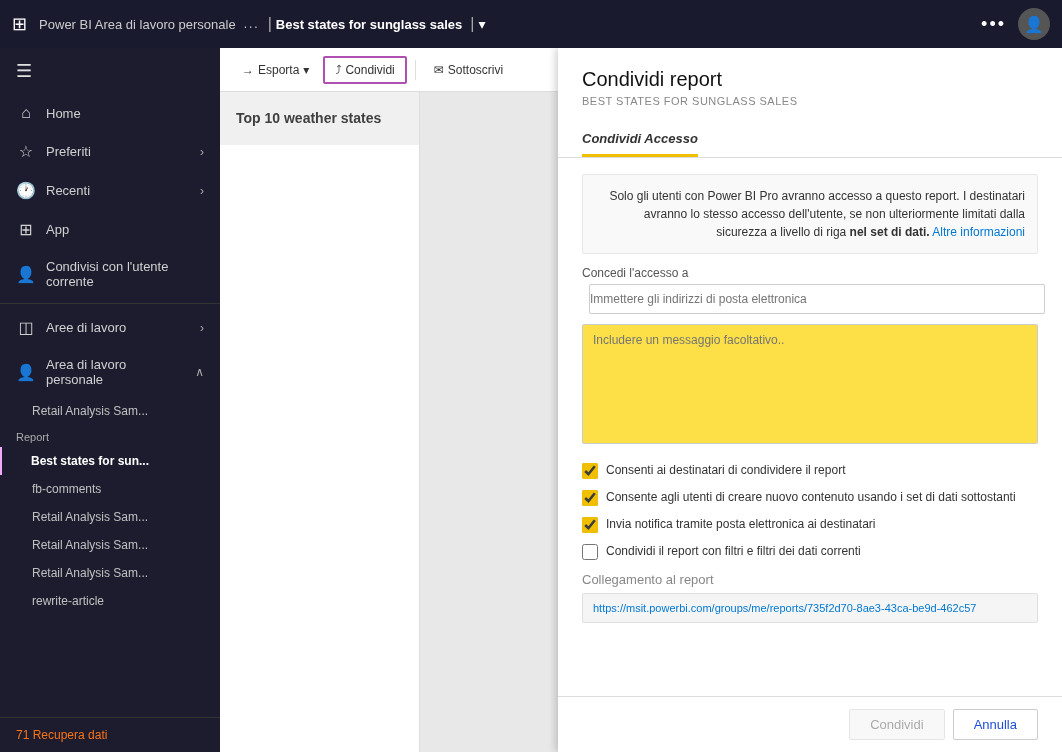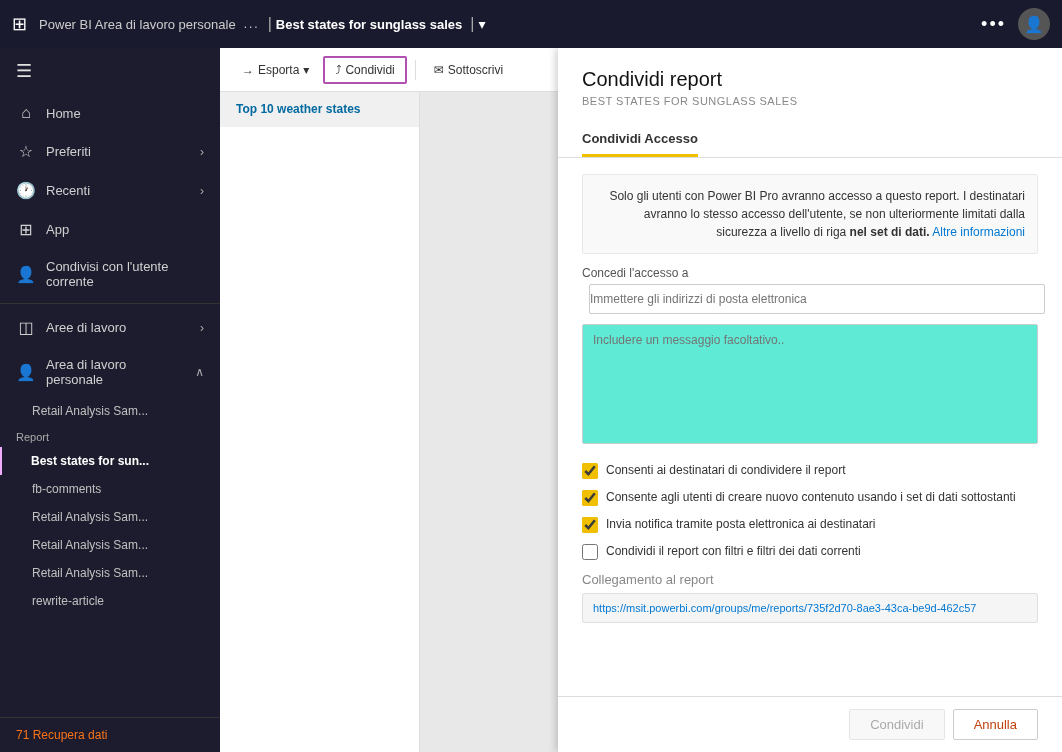--- a/index.html
+++ b/index.html
@@ -128,23 +128,23 @@
 
     
     .pages-panel {
       background: #fff;
       border-right: 1px solid #ddd;
       width: 200px;
       flex-shrink: 0;
       overflow-y: auto;
     }
     .page-item {
-      padding: 10px 16px;
-      font-size: 12px;
-      color: #0369a1;
+      padding: 18px 16px;
+      font-size: 14px;
+      color: #404040;
       cursor: pointer;
       border-bottom: 1px solid #f0f0f0;
     }
     .page-item.active { background: #f0f0f0; font-weight: 600; }
 
     
     .report-content {
       flex: 1;
       display: flex;
       overflow: hidden;
@@ -174,20 +174,21 @@
       color: #888;
       text-transform: uppercase;
       margin-top: 4px;
       letter-spacing: 0.5px;
     }
     .panel-tabs {
       display: flex;
       border-bottom: 1px solid #ddd;
       padding: 0 24px;
       margin-top: 8px;
+      font-style: italic;
     }
     .panel-tab {
       padding: 8px 0;
       margin-right: 20px;
       font-size: 13px;
       cursor: pointer;
       color: #333;
       border-bottom: 3px solid transparent;
     }
     .panel-tab.active { border-bottom: 3px solid #f0c000; font-weight: 600; }
@@ -230,21 +231,21 @@
       outline: none;
       margin-left: 7px;
     }
     .text-area {
       width: 100%;
       border: 1px solid #ccc;
       border-radius: 2px;
       padding: 8px 10px;
       font-size: 12px;
       color: #555;
-      background: #5eead4;
+      background: #fde047;
       height: 120px;
       resize: none;
       margin-bottom: 14px;
       outline: none;
     }
 
     .checkbox-row {
       display: flex;
       align-items: flex-start;
       margin-bottom: 10px;
@@ -292,21 +293,21 @@
       color: #555;
       font-size: 13px;
       cursor: pointer;
       border-radius: 2px;
     }
     .btn-primary:disabled { opacity: 0.5; cursor: default; }
     .btn-secondary {
       padding: 7px 20px;
       background: #fff;
       border: 1px solid #ccc;
-      color: #c2410c;
+      color: #1d4ed8;
       font-size: 13px;
       cursor: pointer;
       border-radius: 2px;
     }
   </style>
 </head>
 <body>
 
 <div class="topbar">
   <span class="topbar-apps-icon">⊞</span>

